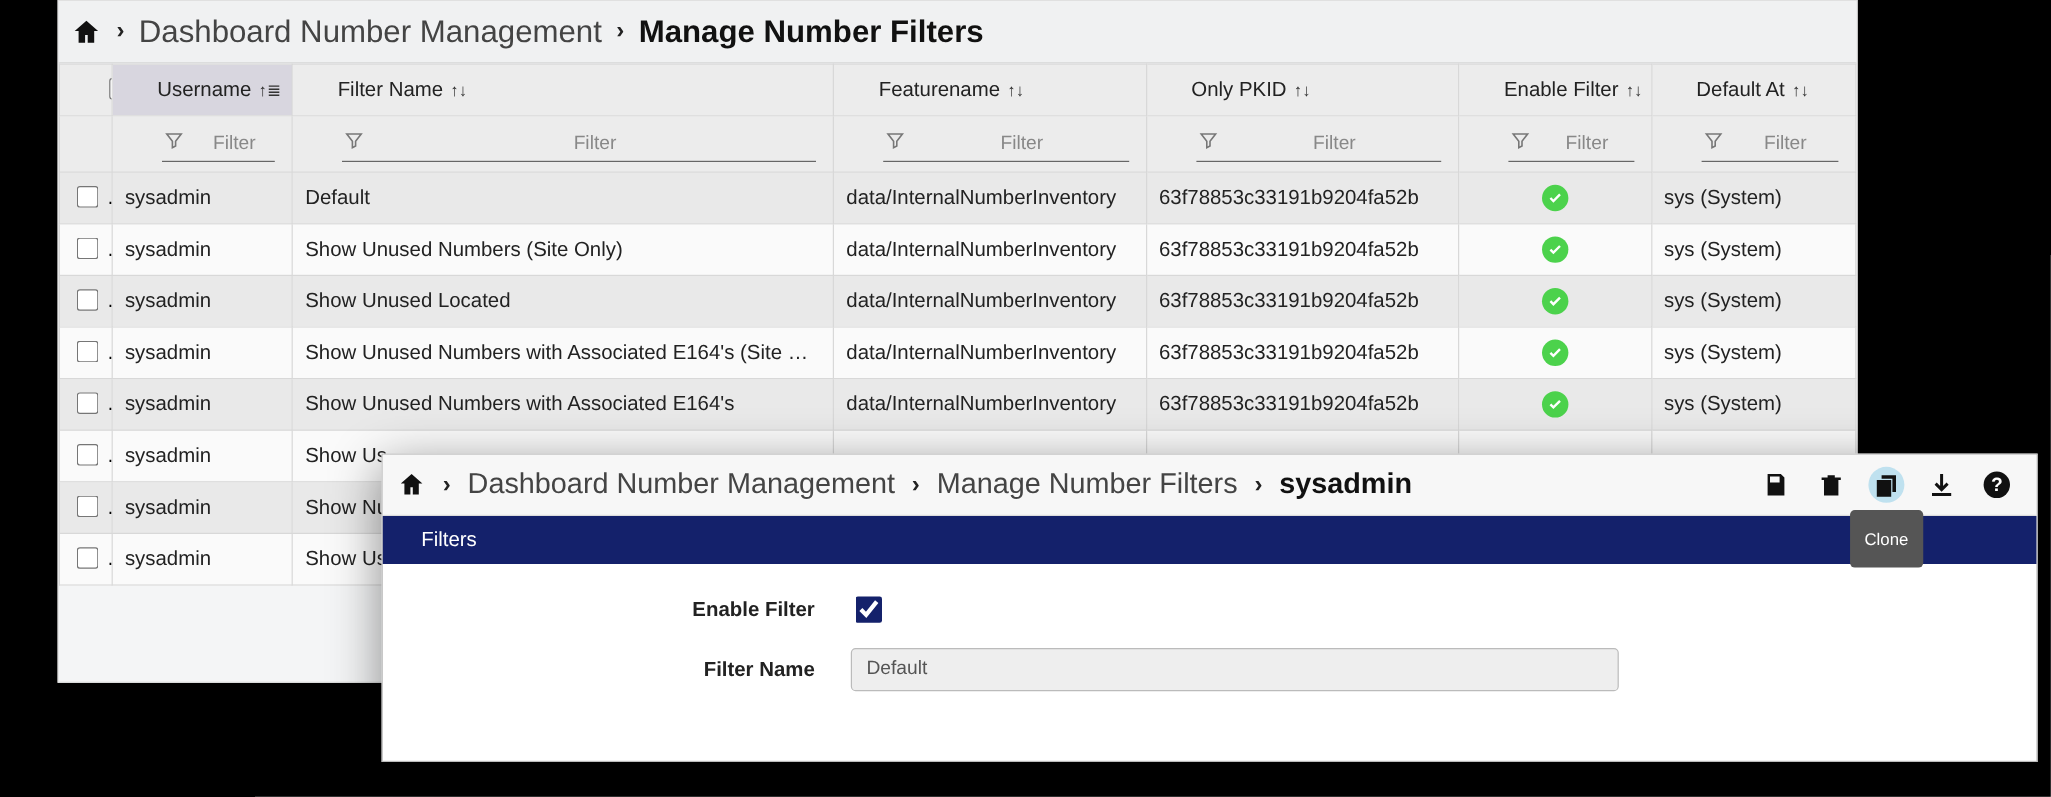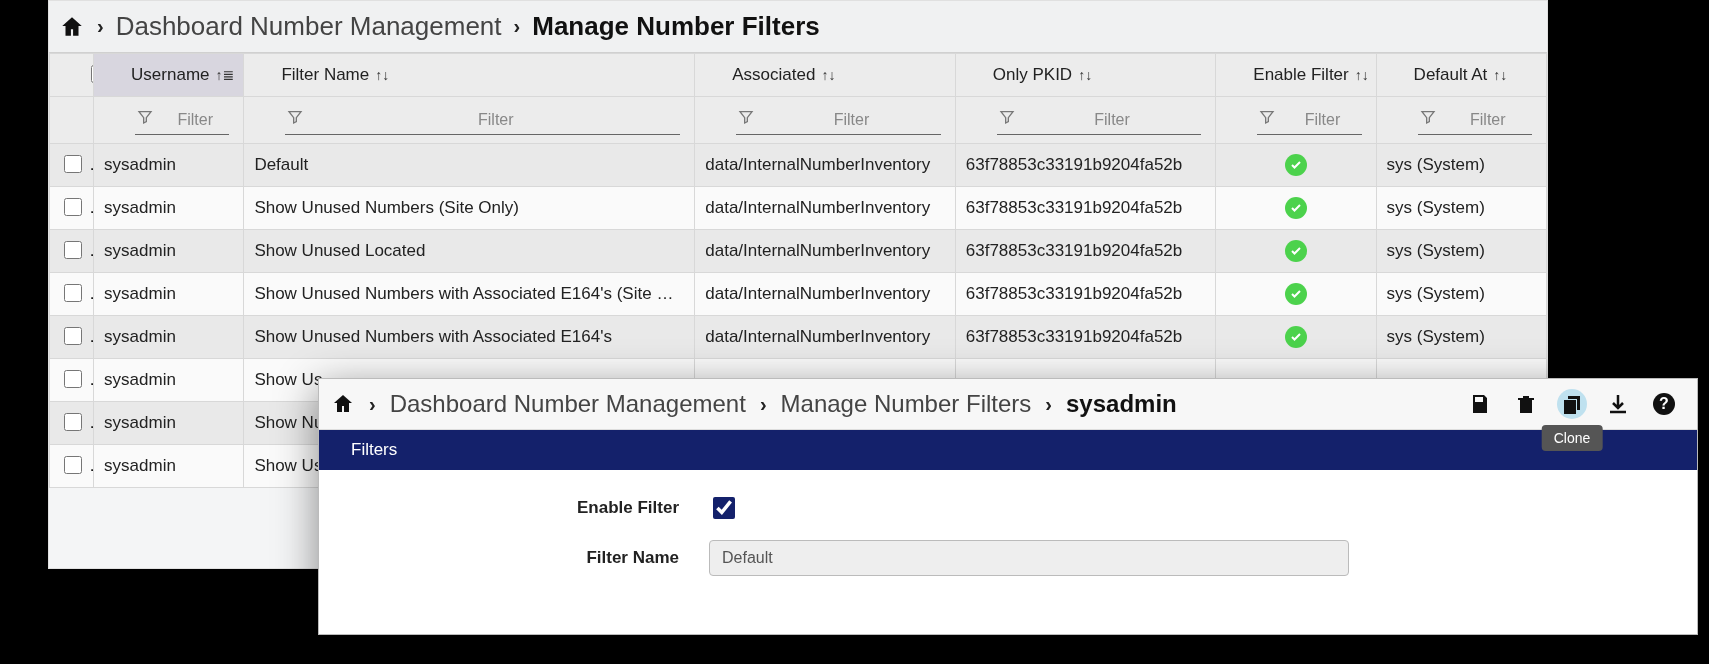--- a/index.html
+++ b/index.html
@@ -170,21 +170,21 @@
     border-radius:50%;
   }
   .tooltip {
     position:absolute;
     top:36px;
     left:50%;
     transform:translateX(-50%);
     background:#555;
     color:#fff;
     font-size:14px;
-    padding:5px 12px;
+    padding:16px 12px;
     border-radius:4px;
     white-space:nowrap;
   }
 
   .fg-section-hdr {
     background:#14216b;
     color:#fff;
     font-size:17px;
     padding:10px 32px;
   }
@@ -257,21 +257,21 @@
             </div>
         </th>
         <th>
           <div class="hdr">
               <span>Filter Name</span>
               <span class="sort-glyph">↑↓</span>
             </div>
         </th>
         <th>
           <div class="hdr">
-              <span>Associated</span>
+              <span>Featurename</span>
               <span class="sort-glyph">↑↓</span>
             </div>
         </th>
         <th>
           <div class="hdr">
               <span>Only PKID</span>
               <span class="sort-glyph">↑↓</span>
             </div>
         </th>
         <th>

